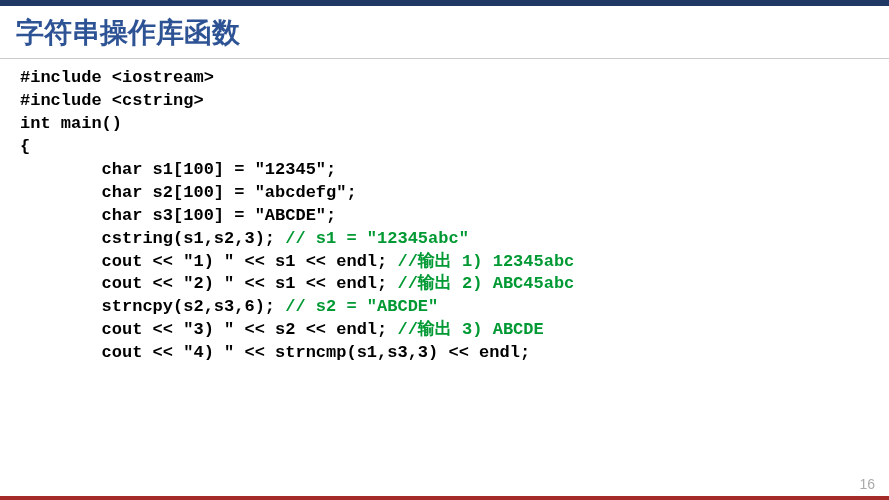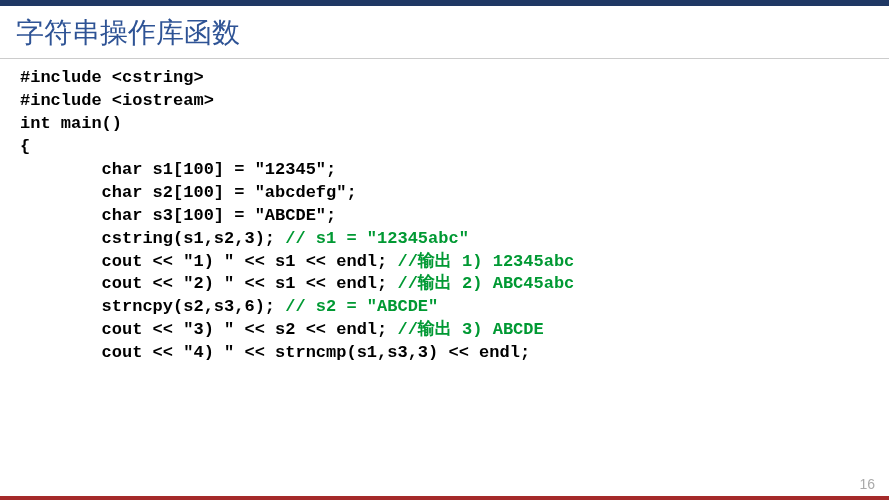--- a/index.html
+++ b/index.html
@@ -19,20 +19,21 @@
       height: 6px;
       background: #1f3864;
       width: 100%;
     }
     .title {
       color: #2e5395;
       font-size: 28px;
       padding: 8px 16px 6px 16px;
       font-family: "Microsoft YaHei", "SimHei", sans-serif;
       border-bottom: 1px solid #ccc;
+      font-weight: bold;
     }
     .code-area {
       padding: 8px 20px;
       font-family: "Courier New", Consolas, monospace;
       font-size: 17px;
       font-weight: bold;
       line-height: 1.35;
       color: #000;
     }
     .code-line {
@@ -59,22 +60,22 @@
     }
   </style>
 </head>
 <body>
 
 <div class="top-bar"></div>
 
 <div class="title">字符串操作库函数</div>
 
 <div class="code-area">
+    <div class="code-line"><span>#include &lt;iostream&gt;</span></div>
     <div class="code-line"><span>#include &lt;cstring&gt;</span></div>
-    <div class="code-line"><span>#include &lt;iostream&gt;</span></div>
     <div class="code-line"><span>int main()</span></div>
     <div class="code-line"><span>{</span></div>
     <div class="code-line"><span>        char s1[100] = "12345";</span></div>
     <div class="code-line"><span>        char s2[100] = "abcdefg";</span></div>
     <div class="code-line"><span>        char s3[100] = "ABCDE";</span></div>
     <div class="code-line"><span>        cstring(s1,s2,3); </span><span class="comment">// s1 = "12345abc"</span></div>
     <div class="code-line"><span>        cout &lt;&lt; "1) " &lt;&lt; s1 &lt;&lt; endl; </span><span class="comment">//输出 1) 12345abc</span></div>
     <div class="code-line"><span>        cout &lt;&lt; "2) " &lt;&lt; s1 &lt;&lt; endl; </span><span class="comment">//输出 2) ABC45abc</span></div>
     <div class="code-line"><span>        strncpy(s2,s3,6); </span><span class="comment">// s2 = "ABCDE"</span></div>
     <div class="code-line"><span>        cout &lt;&lt; "3) " &lt;&lt; s2 &lt;&lt; endl; </span><span class="comment">//输出 3) ABCDE</span></div>

